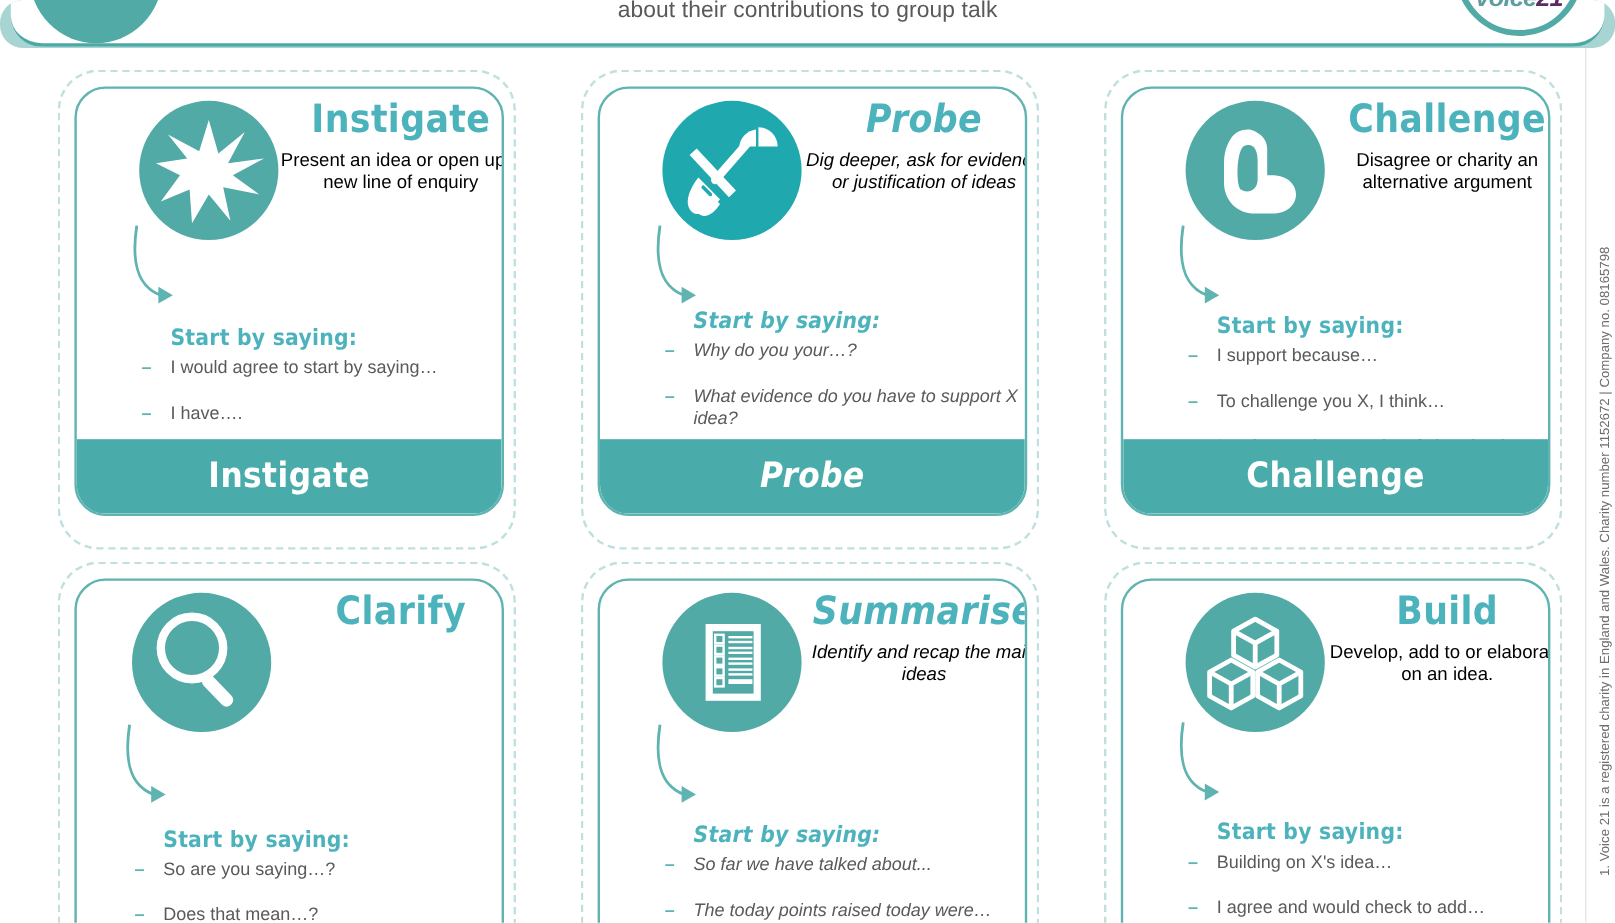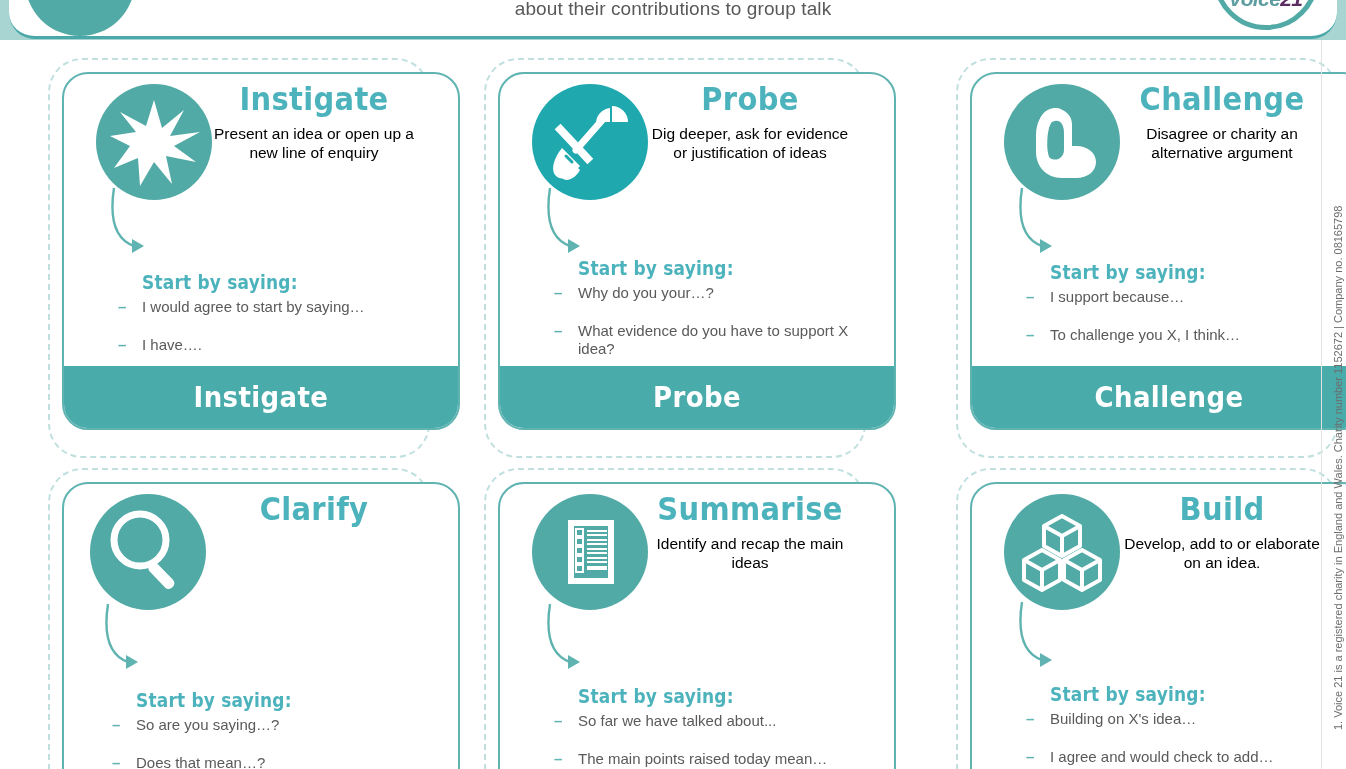--- a/index.html
+++ b/index.html
@@ -4,21 +4,21 @@
 <style>
   html,body{margin:0;padding:0;}
   body{
     width:1346px;height:769px;overflow:hidden;background:#ffffff;
     font-family:"Liberation Sans",sans-serif;position:relative;
   }
 
   
   .header{
     position:absolute;left:0;top:0;width:1346px;height:40px;
-    background:#a8d5d2;overflow:hidden;
+    background:#a8d5d2;overflow:hidden;border-radius:19px;
   }
   .header-inner{
     position:absolute;left:9px;top:-66px;width:1328px;height:102px;
     background:#ffffff;border-radius:26px;
     border-bottom:3px solid #4aa8a8;
   }
   .header-title{
     position:absolute;left:0;top:64px;width:1328px;text-align:center;
     font-size:19px;color:#595959;letter-spacing:.1px;
     line-height:22px;white-space:nowrap;
@@ -43,29 +43,29 @@
   
   .grid{
     position:absolute;left:0;top:40px;width:1346px;height:729px;
   }
   .card-wrap{
     position:absolute;width:382px;
     border:2px dashed #bfe0de;border-radius:34px;
     box-sizing:border-box;
   }
   .cw-c0{left:48px;}
-  .cw-c1{left:484px;}
-  .cw-c2{left:956px;}
+  .cw-c1{left:484px;font-style:italic;}
+  .cw-c2{left:920px;}
   .cw-r0{top:18px;height:400px;}
   .cw-r1{top:428px;height:400px;}
 
   .card{
-    position:absolute;left:12px;top:12px;width:398px;height:358px;
+    position:absolute;left:12px;top:12px;width:358px;height:358px;
     border:2px solid #5fb3b0;border-radius:26px;
-    background:#ffffff;box-sizing:border-box;overflow:hidden;
+    background:#ffffff;box-sizing:border-box;overflow:hidden;padding-left:20px;
   }
 
   .card-top{
     position:relative;height:120px;
   }
   .icon-circle{
     position:absolute;left:32px;top:10px;width:116px;height:116px;
     border-radius:50%;background:#52aaa6;
   }
   .icon-circle.bright{background:#1fa8ae;}
@@ -326,21 +326,21 @@
       </div>
       <div class="arrow-wrap" style="top:118px;">
         <svg width="110" height="80" viewBox="0 0 110 80" xmlns="http://www.w3.org/2000/svg">
           <path d="M6 2 C2 28, 4 52, 26 60" fill="none" stroke="#5fb3b0" stroke-width="2.4"></path>
           <polygon fill="#5fb3b0" points="24,53 36,60 24,67"></polygon>
         </svg>
       </div>
       <div class="start-label" style="top:202px;left:78px;">Start by saying:</div>
       <ul class="bullets" style="top:228px;left:54px;">
         <li><span class="dash">–</span><span>So far we have talked about...</span></li>
-        <li><span class="dash">–</span><span>The main points raised today mean…</span></li>
+        <li><span class="dash">–</span><span>The today points raised today were…</span></li>
 
       </ul>
     </div>
   </div>
 
   <div class="card-wrap cw-c2 cw-r1">
     <div class="card">
       <div class="card-top">
         <div class="icon-circle">
           <svg viewBox="0 0 116 116" xmlns="http://www.w3.org/2000/svg">

